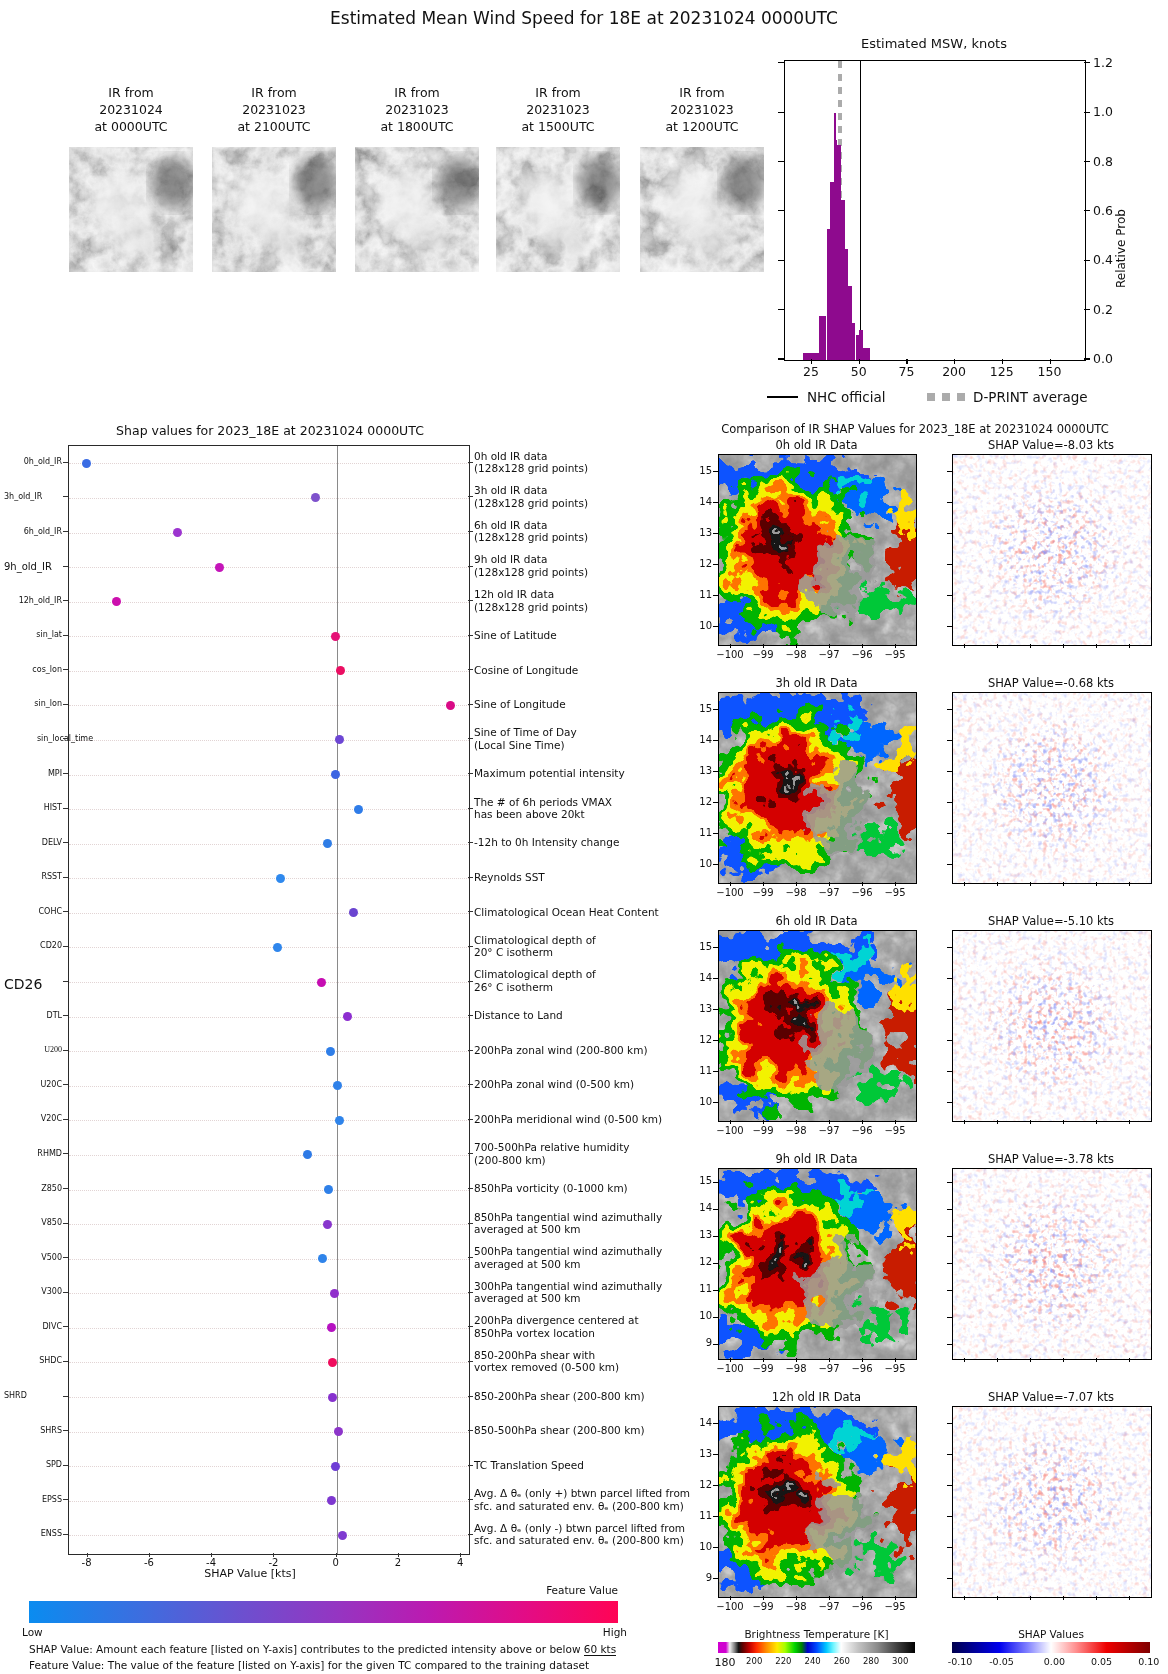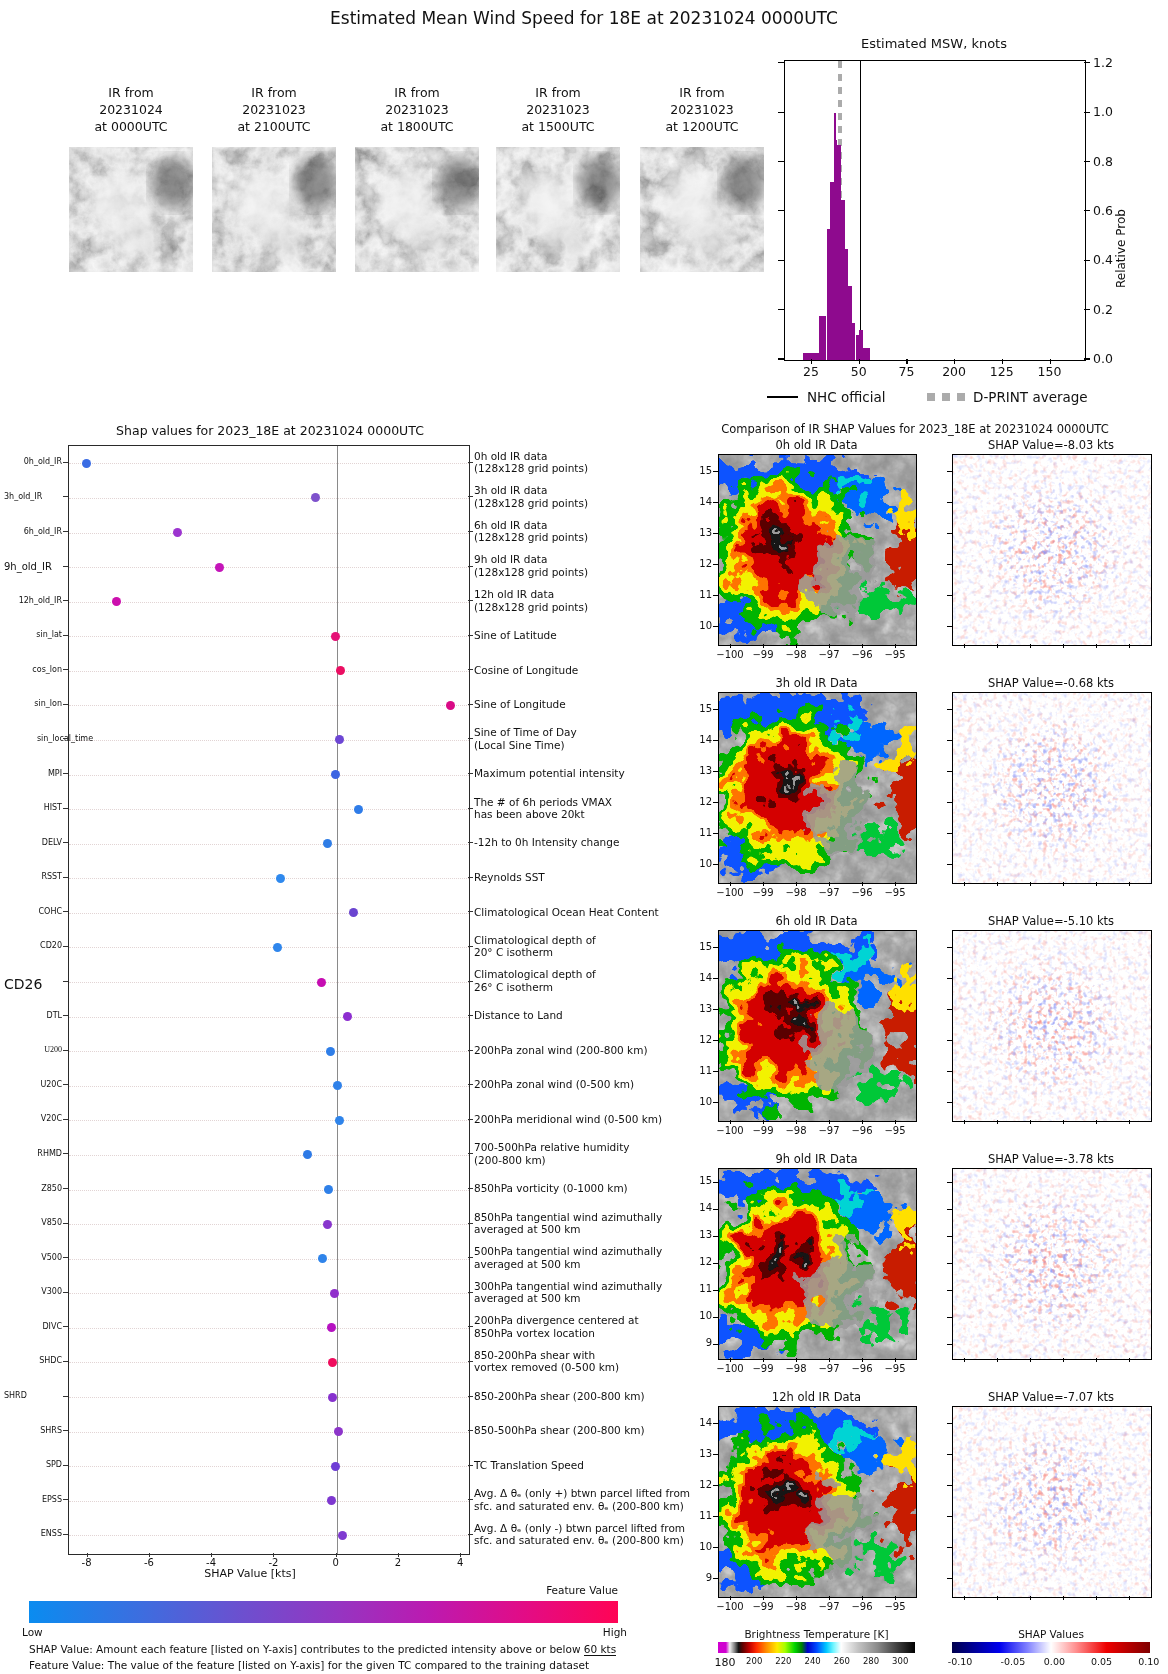--- a/index.html
+++ b/index.html
@@ -1015,17 +1015,17 @@
 <div id="shapcb-bar" class="abs"></div>
 <div id="cbar-ticks">
     <div style="position: absolute; left: 711px; top: 1656px; width: 28px; text-align: center; font-size: 11px;">180</div>
     <div style="position: absolute; left: 740.2px; top: 1656px; width: 28px; text-align: center; font-size: 8.5px;">200</div>
     <div style="position: absolute; left: 769.4px; top: 1656px; width: 28px; text-align: center; font-size: 8.5px;">220</div>
     <div style="position: absolute; left: 798.6px; top: 1656px; width: 28px; text-align: center; font-size: 8.5px;">240</div>
     <div style="position: absolute; left: 827.8px; top: 1656px; width: 28px; text-align: center; font-size: 8.5px;">260</div>
     <div style="position: absolute; left: 857px; top: 1656px; width: 28px; text-align: center; font-size: 8.5px;">280</div>
     <div style="position: absolute; left: 886.2px; top: 1656px; width: 28px; text-align: center; font-size: 8.5px;">300</div>
     <div style="position: absolute; left: 942px; top: 1656px; width: 36px; text-align: center; font-size: 9.5px;">-0.10</div>
-    <div style="position: absolute; left: 989.2px; top: 1656px; width: 36px; text-align: right; font-size: 9.5px;">-0.05</div>
+    <div style="position: absolute; left: 989.2px; top: 1656px; width: 36px; text-align: left; font-size: 9.5px;">-0.05</div>
     <div style="position: absolute; left: 1036.4px; top: 1656px; width: 36px; text-align: center; font-size: 9.5px;">0.00</div>
     <div style="position: absolute; left: 1083.6px; top: 1656px; width: 36px; text-align: center; font-size: 9.5px;">0.05</div>
     <div style="position: absolute; left: 1130.8px; top: 1656px; width: 36px; text-align: center; font-size: 9.5px;">0.10</div>
   </div>
 
 </body></html>

